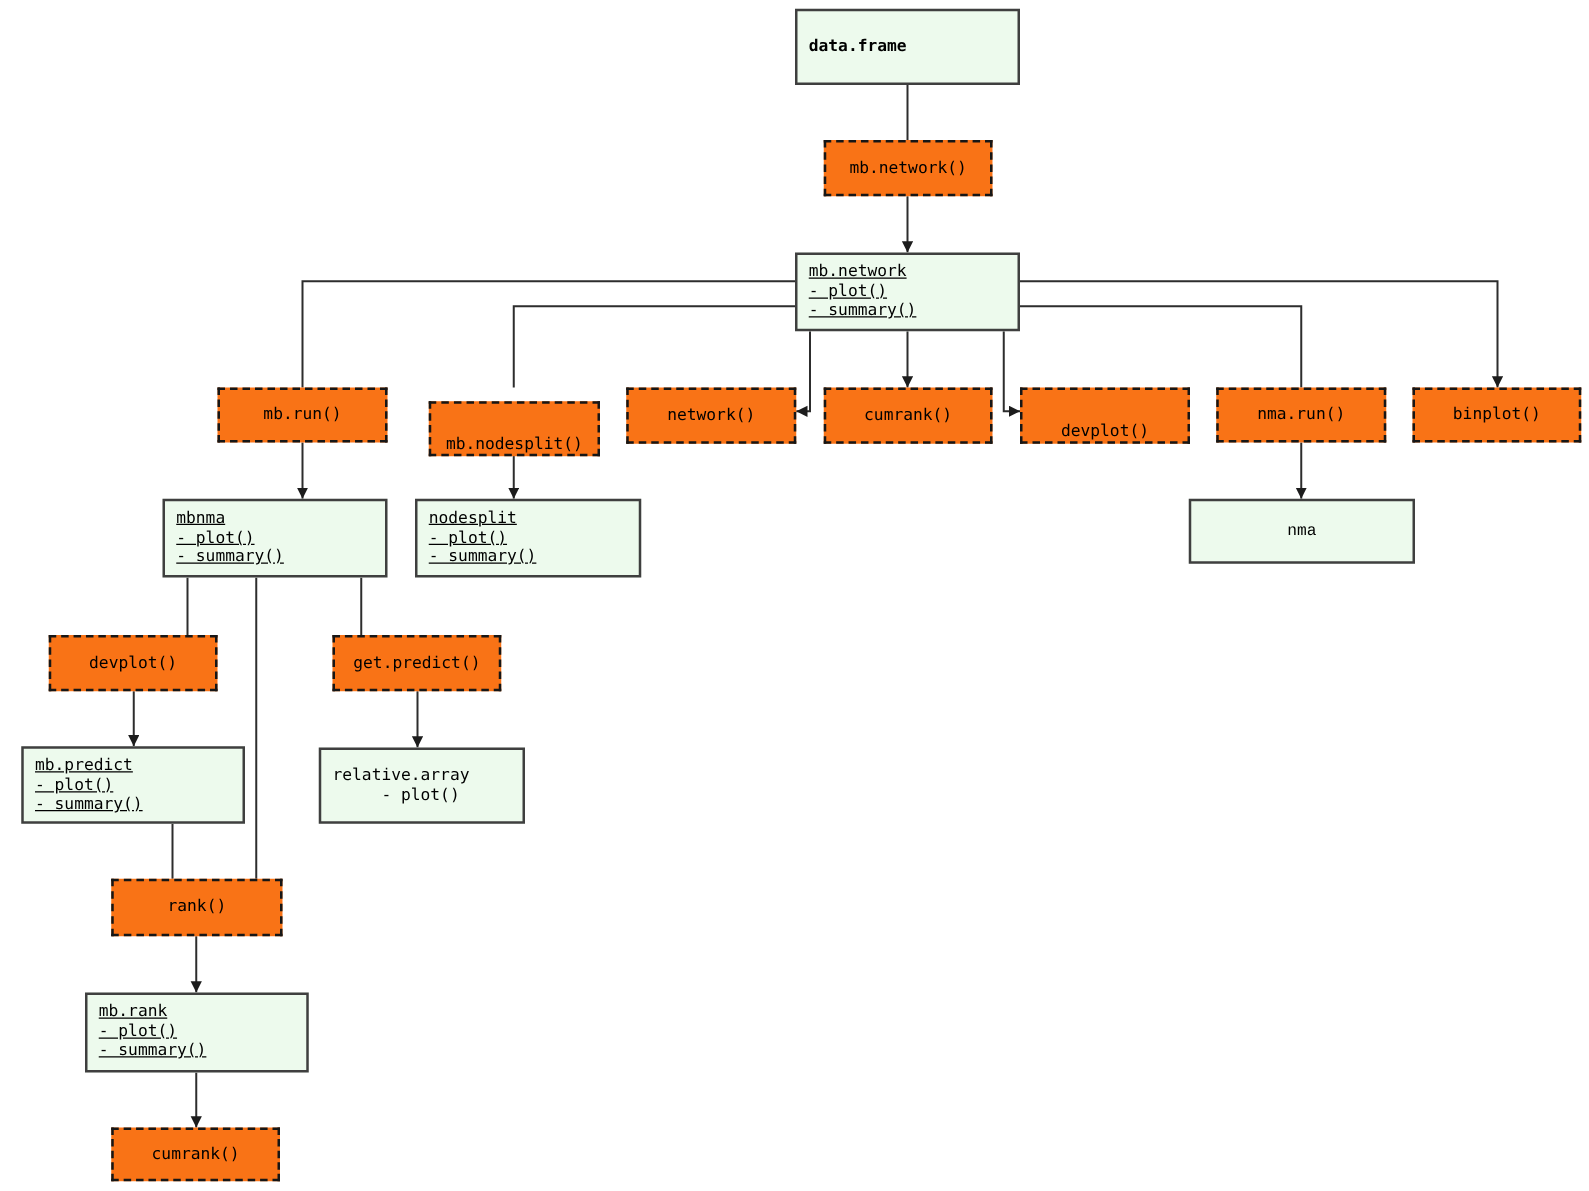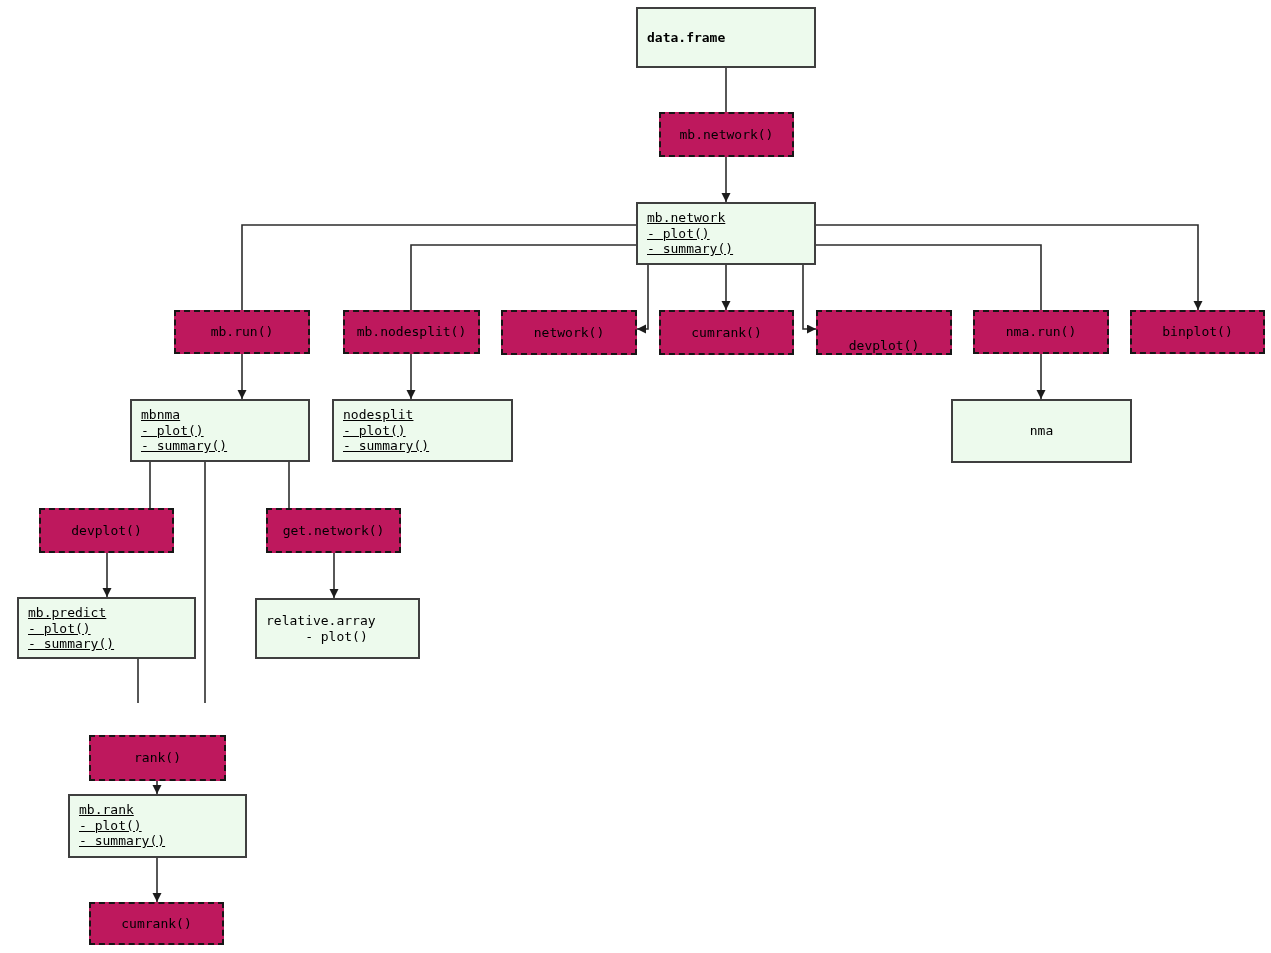--- a/index.html
+++ b/index.html
@@ -29,21 +29,21 @@
     line-height: 15.5px;
     color: #000000;
     background: #ffffff;
   }
   .node span { white-space: pre; }
   .obj {
     background: var(--green, #edfaed);
     border: 2px solid var(--solid-border, #3f3f3f);
   }
   .fn {
-    background: #be185d;
+    background: #f97316;
     border: 2px dashed var(--dashed-border, #161616);
   }
   .vt { align-items: flex-start; padding-top: 6px; text-decoration: underline; }
   .vc { align-items: center; }
   .hl { justify-content: flex-start; padding-left: 9px; }
   .hc { justify-content: center; }
 </style>
 </head>
 <body>
 
@@ -90,21 +90,21 @@
   <div class="node obj vt hl" style="left:636px; top:202px; width:180px; height:63px;">
     <span>mb.network
 - plot()
 - summary()</span>
   </div>
 
   <div class="node fn vc hc" style="left:174px; top:310px; width:136px; height:44px;">
     <span>mb.run()</span>
   </div>
 
-  <div class="node fn vc hc" style="left:343px; top:310px; width:137px; height:44px;">
+  <div class="node fn vc hc" style="left:343px; top:321px; width:137px; height:44px;align-items:flex-end;">
     <span>mb.nodesplit()</span>
   </div>
 
   <div class="node fn vc hc" style="left:501px; top:310px; width:136px; height:45px;">
     <span>network()</span>
   </div>
 
   <div class="node fn vc hc" style="left:659px; top:310px; width:135px; height:45px;">
     <span>cumrank()</span>
   </div>
@@ -126,44 +126,44 @@
 - plot()
 - summary()</span>
   </div>
 
   <div class="node obj vt hl" style="left:332px; top:399px; width:181px; height:63px;">
     <span>nodesplit
 - plot()
 - summary()</span>
   </div>
 
-  <div class="node obj vc hc" style="left:951px; top:399px; width:181px; height:64px;">
+  <div class="node obj vc hc" style="left:951px; top:399px; width:181px; height:52px;font-family:Liberation Mono, monospace;">
     <span>nma</span>
   </div>
 
   <div class="node fn vc hc" style="left:39px; top:508px; width:135px; height:45px;">
     <span>devplot()</span>
   </div>
 
   <div class="node fn vc hc" style="left:266px; top:508px; width:135px; height:45px;">
-    <span>get.network()</span>
+    <span>get.predict()</span>
   </div>
 
   <div class="node obj vt hl" style="left:17px; top:597px; width:179px; height:62px;">
     <span>mb.predict
 - plot()
 - summary()</span>
   </div>
 
   <div class="node obj vc hl" style="left:255px; top:598px; width:165px; height:61px;">
     <span>relative.array
      - plot()</span>
   </div>
 
-  <div class="node fn vc hc" style="left:89px; top:735px; width:137px; height:46px;">
+  <div class="node fn vc hc" style="left:89px; top:703px; width:137px; height:46px;">
     <span>rank()</span>
   </div>
 
   <div class="node obj vt hl" style="left:68px; top:794px; width:179px; height:64px;">
     <span>mb.rank
 - plot()
 - summary()</span>
   </div>
 
   <div class="node fn vc hc" style="left:89px; top:902px; width:135px; height:43px;">

